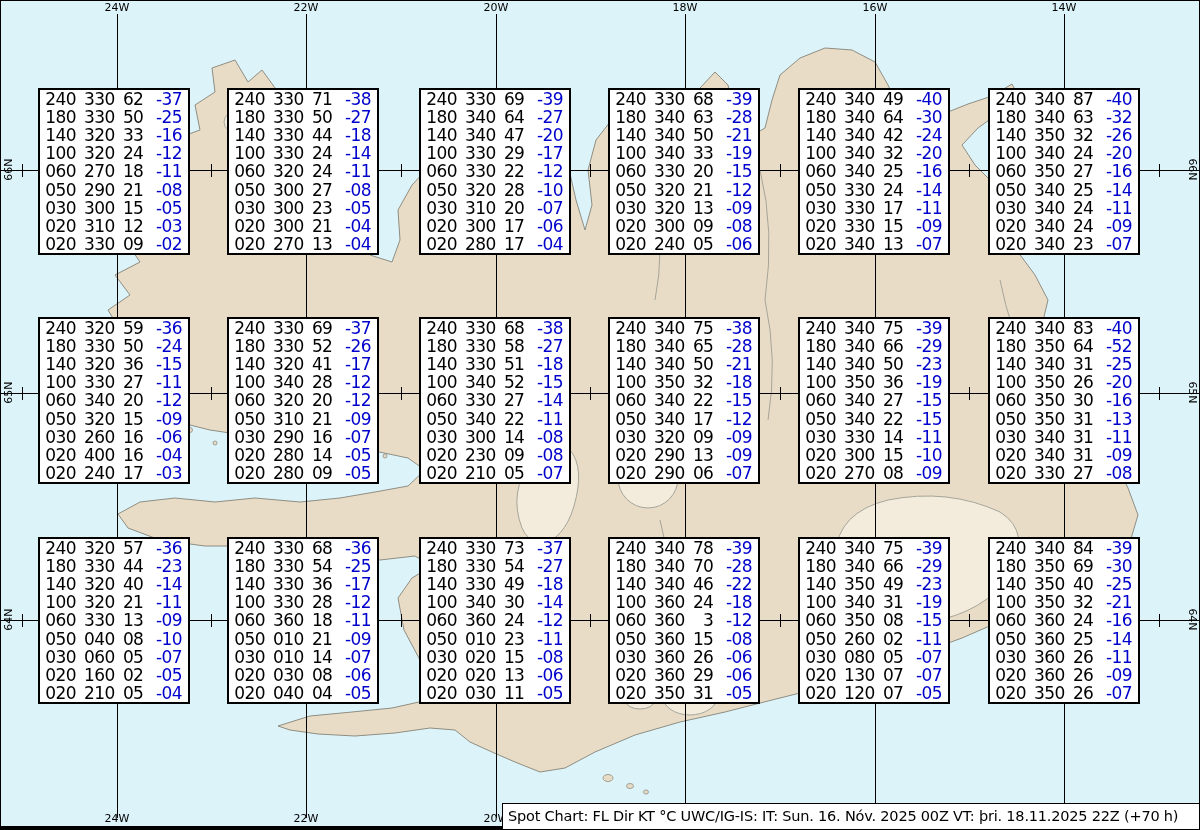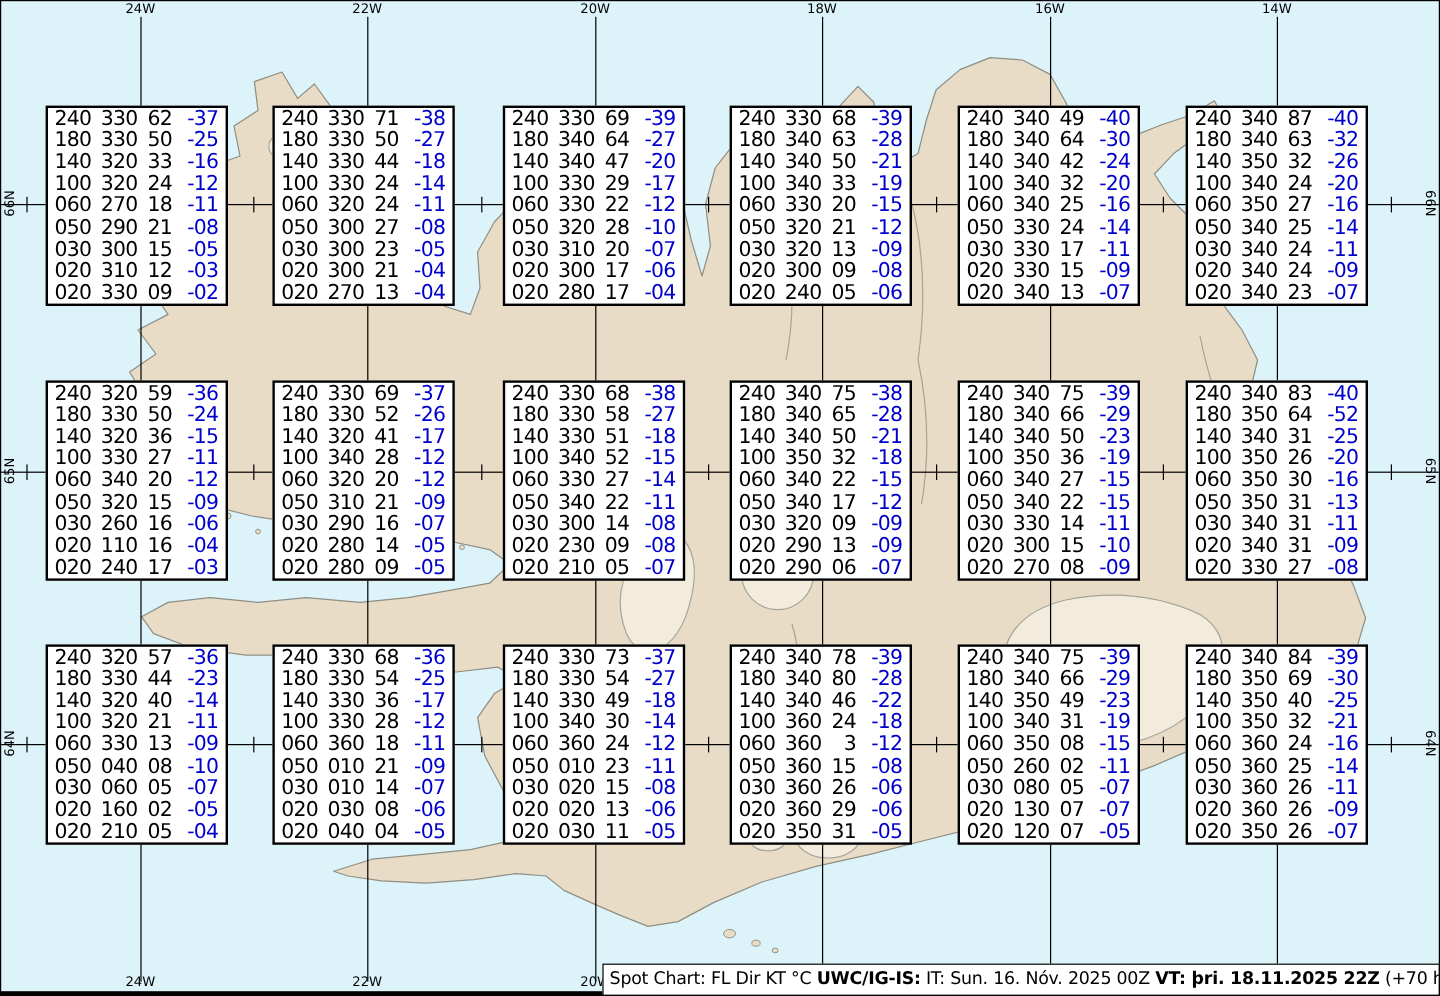--- a/index.html
+++ b/index.html
@@ -42,21 +42,21 @@
   .trow .tc{width:32px; color:var(--temp,#0000cc);}
 
   
   .bottom-black-bar{position:absolute; left:0; top:826px; width:1200px; height:4px; background:#000; z-index:4;}
   .status-bar{
     position:absolute; left:502px; top:803px; width:698px; height:27px; box-sizing:border-box;
     background:#fff; border:1px solid #000; z-index:5;
     font-size:14.5px; line-height:25px; letter-spacing:-0.2px; white-space:nowrap;
     padding-left:5px; color:#000; overflow:hidden;
   }
-  .status-bar b{font-weight:bold;}
+  .status-bar b{font-weight:normal;}
 </style>
 </head>
 <body>
 
 <div id="stage" style="--water: #ddf3fa; --land: #e9dcc7; --coast: #8e8e82; --glacier: #f3ecdd; --glacierStroke: #a5a59a; --detail: #9a9a90; --temp: #0000cc;">
 
   <svg id="map-svg" width="1200" height="830" viewBox="0 0 1200 830">
     <g>
       <path fill="var(--land,#e9dcc7)" stroke="var(--coast,#8e8e82)" stroke-width="1" stroke-linejoin="round" d="M278,726 L310,716 L352,712 L392,708 L428,700 L437,688 L420,660 L404,630 L398,598 L412,578 L432,566
            L415,556 L380,560 L348,556 L300,550 L255,546 L205,546 L160,540 L128,528 L118,514
@@ -537,21 +537,21 @@
           <span class="tc">-09</span>
         </div>
         <div class="trow">
           <span class="fl">030</span>
           <span class="dir">260</span>
           <span class="kt">16</span>
           <span class="tc">-06</span>
         </div>
         <div class="trow">
           <span class="fl">020</span>
-          <span class="dir">110</span>
+          <span class="dir">400</span>
           <span class="kt">16</span>
           <span class="tc">-04</span>
         </div>
         <div class="trow">
           <span class="fl">020</span>
           <span class="dir">240</span>
           <span class="kt">17</span>
           <span class="tc">-03</span>
         </div>
       </div>
@@ -1006,21 +1006,21 @@
       <div class="spot-box" style="left: 608px; top: 537px;">
         <div class="trow">
           <span class="fl">240</span>
           <span class="dir">340</span>
           <span class="kt">78</span>
           <span class="tc">-39</span>
         </div>
         <div class="trow">
           <span class="fl">180</span>
           <span class="dir">340</span>
-          <span class="kt">80</span>
+          <span class="kt">70</span>
           <span class="tc">-28</span>
         </div>
         <div class="trow">
           <span class="fl">140</span>
           <span class="dir">340</span>
           <span class="kt">46</span>
           <span class="tc">-22</span>
         </div>
         <div class="trow">
           <span class="fl">100</span>

